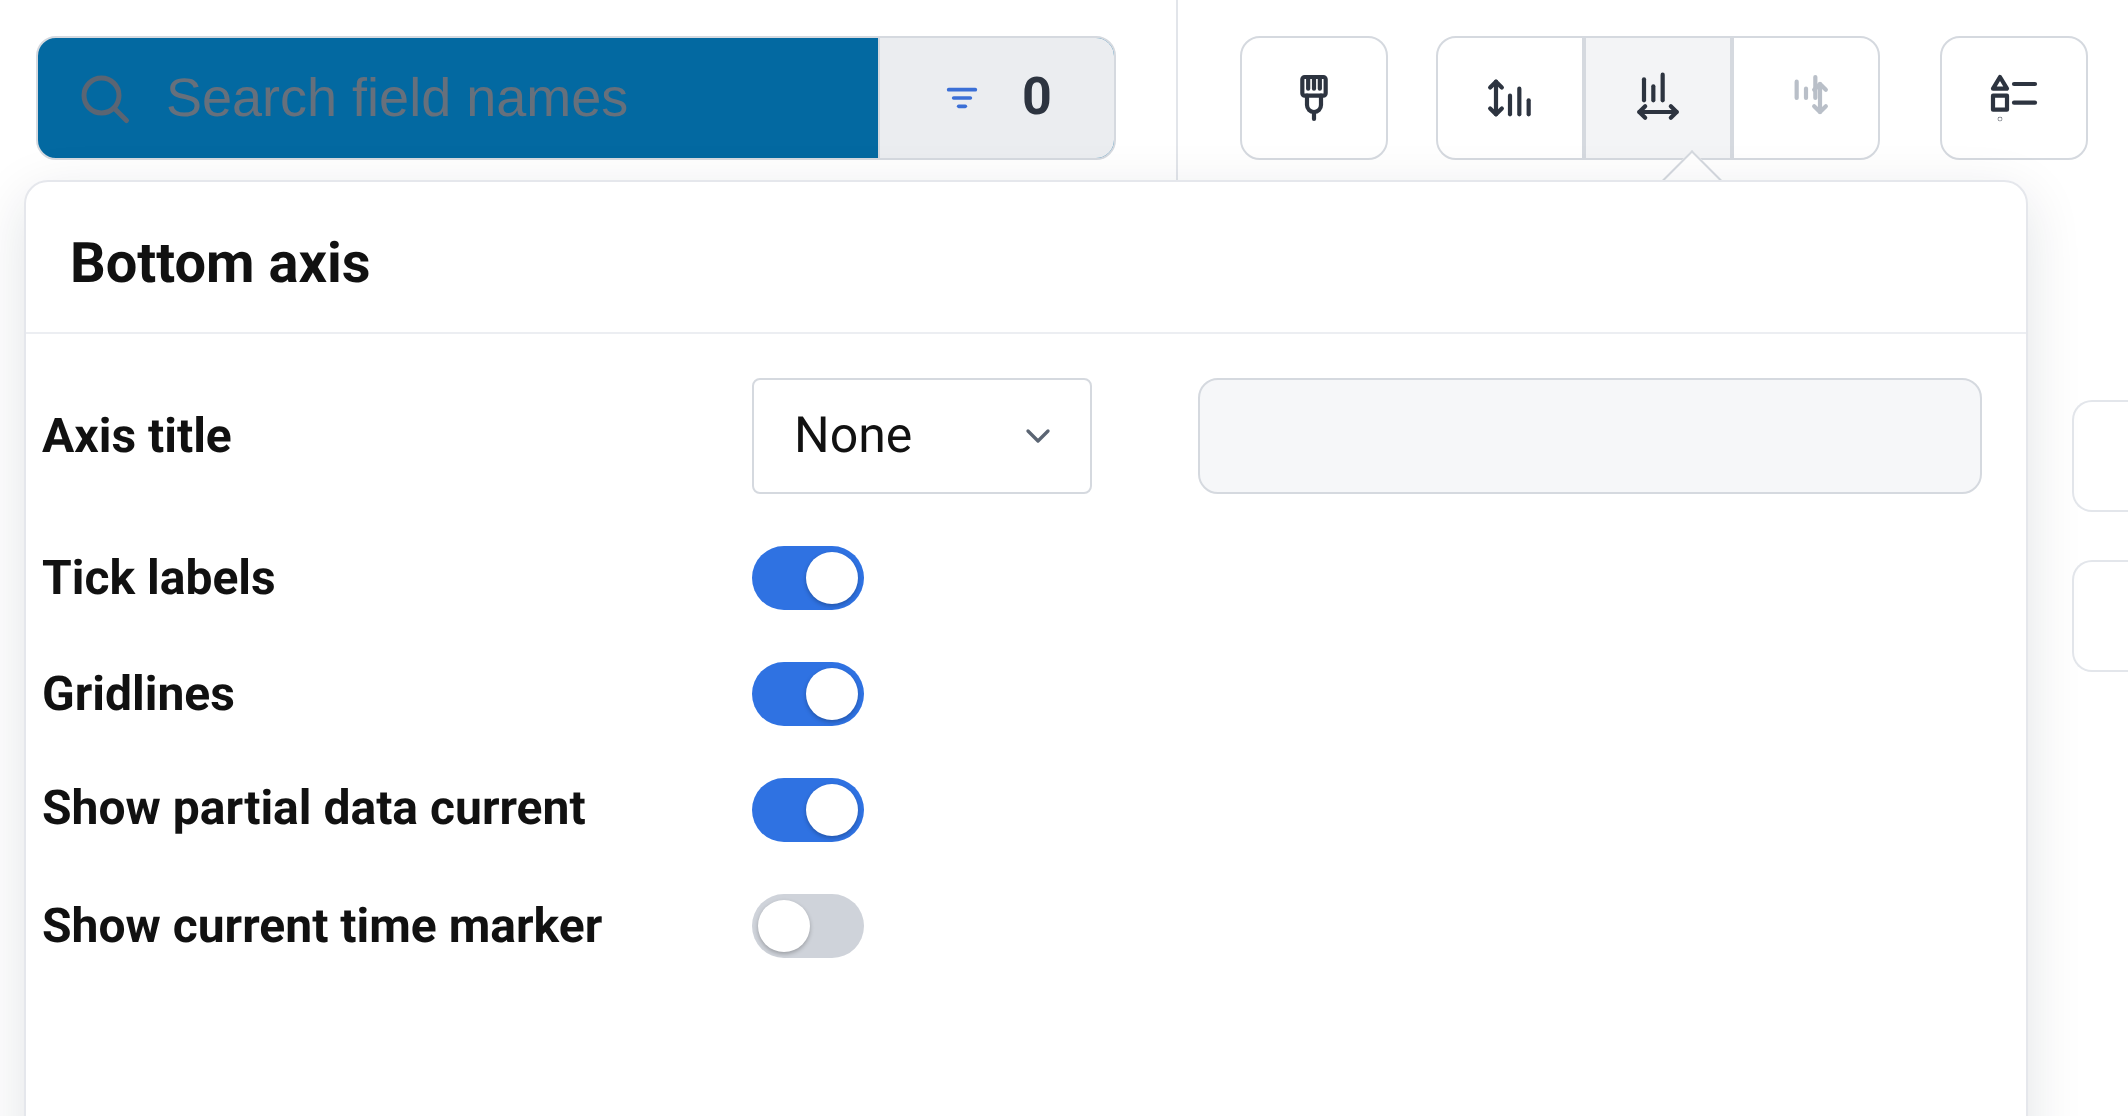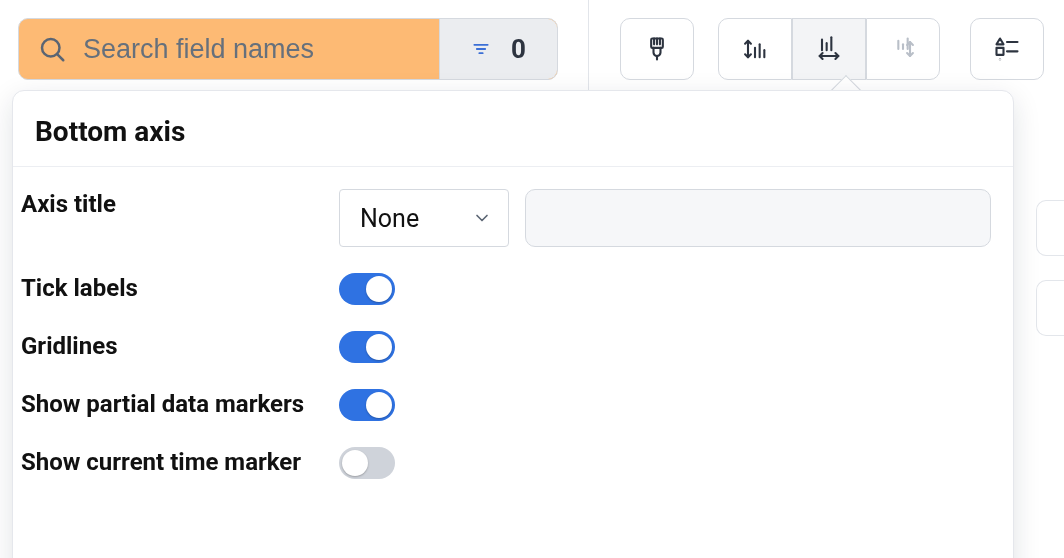--- a/index.html
+++ b/index.html
@@ -28,21 +28,21 @@
   .top-left {
     display: flex;
     align-items: center;
   }
   .search-wrap {
     display: flex;
     align-items: center;
     height: 62px;
     border: 1.5px solid #d5d9df;
     border-radius: 10px;
-    background: #fdba74;
+    background: #0369a1;
     overflow: hidden;
   }
   .search-main {
     display: flex;
     align-items: center;
     padding: 0 18px;
     height: 100%;
     width: 420px;
   }
   .search-icon-svg {
@@ -155,22 +155,23 @@
   .panel-title {
     font-size: 28px;
     font-weight: 700;
     color: #111;
   }
   .panel-body {
     padding: 22px 22px 0 6px;
   }
   .row {
     display: flex;
-    align-items: flex-start;
+    align-items: center;
     margin-bottom: 26px;
+    gap: 37px;
   }
   .row-label {
     font-size: 24px;
     font-weight: 700;
     color: #111;
     width: 320px;
     padding-left: 2px;
     line-height: 1.25;
   }
   .row-label.multi { align-self: flex-start; }
@@ -338,21 +339,21 @@
     </div>
 
     <div class="row">
       <div class="row-label">Gridlines</div>
       <div class="toggle on">
         <div class="knob"></div>
       </div>
     </div>
 
     <div class="row">
-      <div class="row-label multi">Show partial data markers</div>
+      <div class="row-label multi">Show partial data current</div>
       <div class="toggle on">
         <div class="knob"></div>
       </div>
     </div>
 
     <div class="row" style="margin-bottom:0">
       <div class="row-label">Show current time marker</div>
       <div class="toggle">
         <div class="knob"></div>
       </div>

